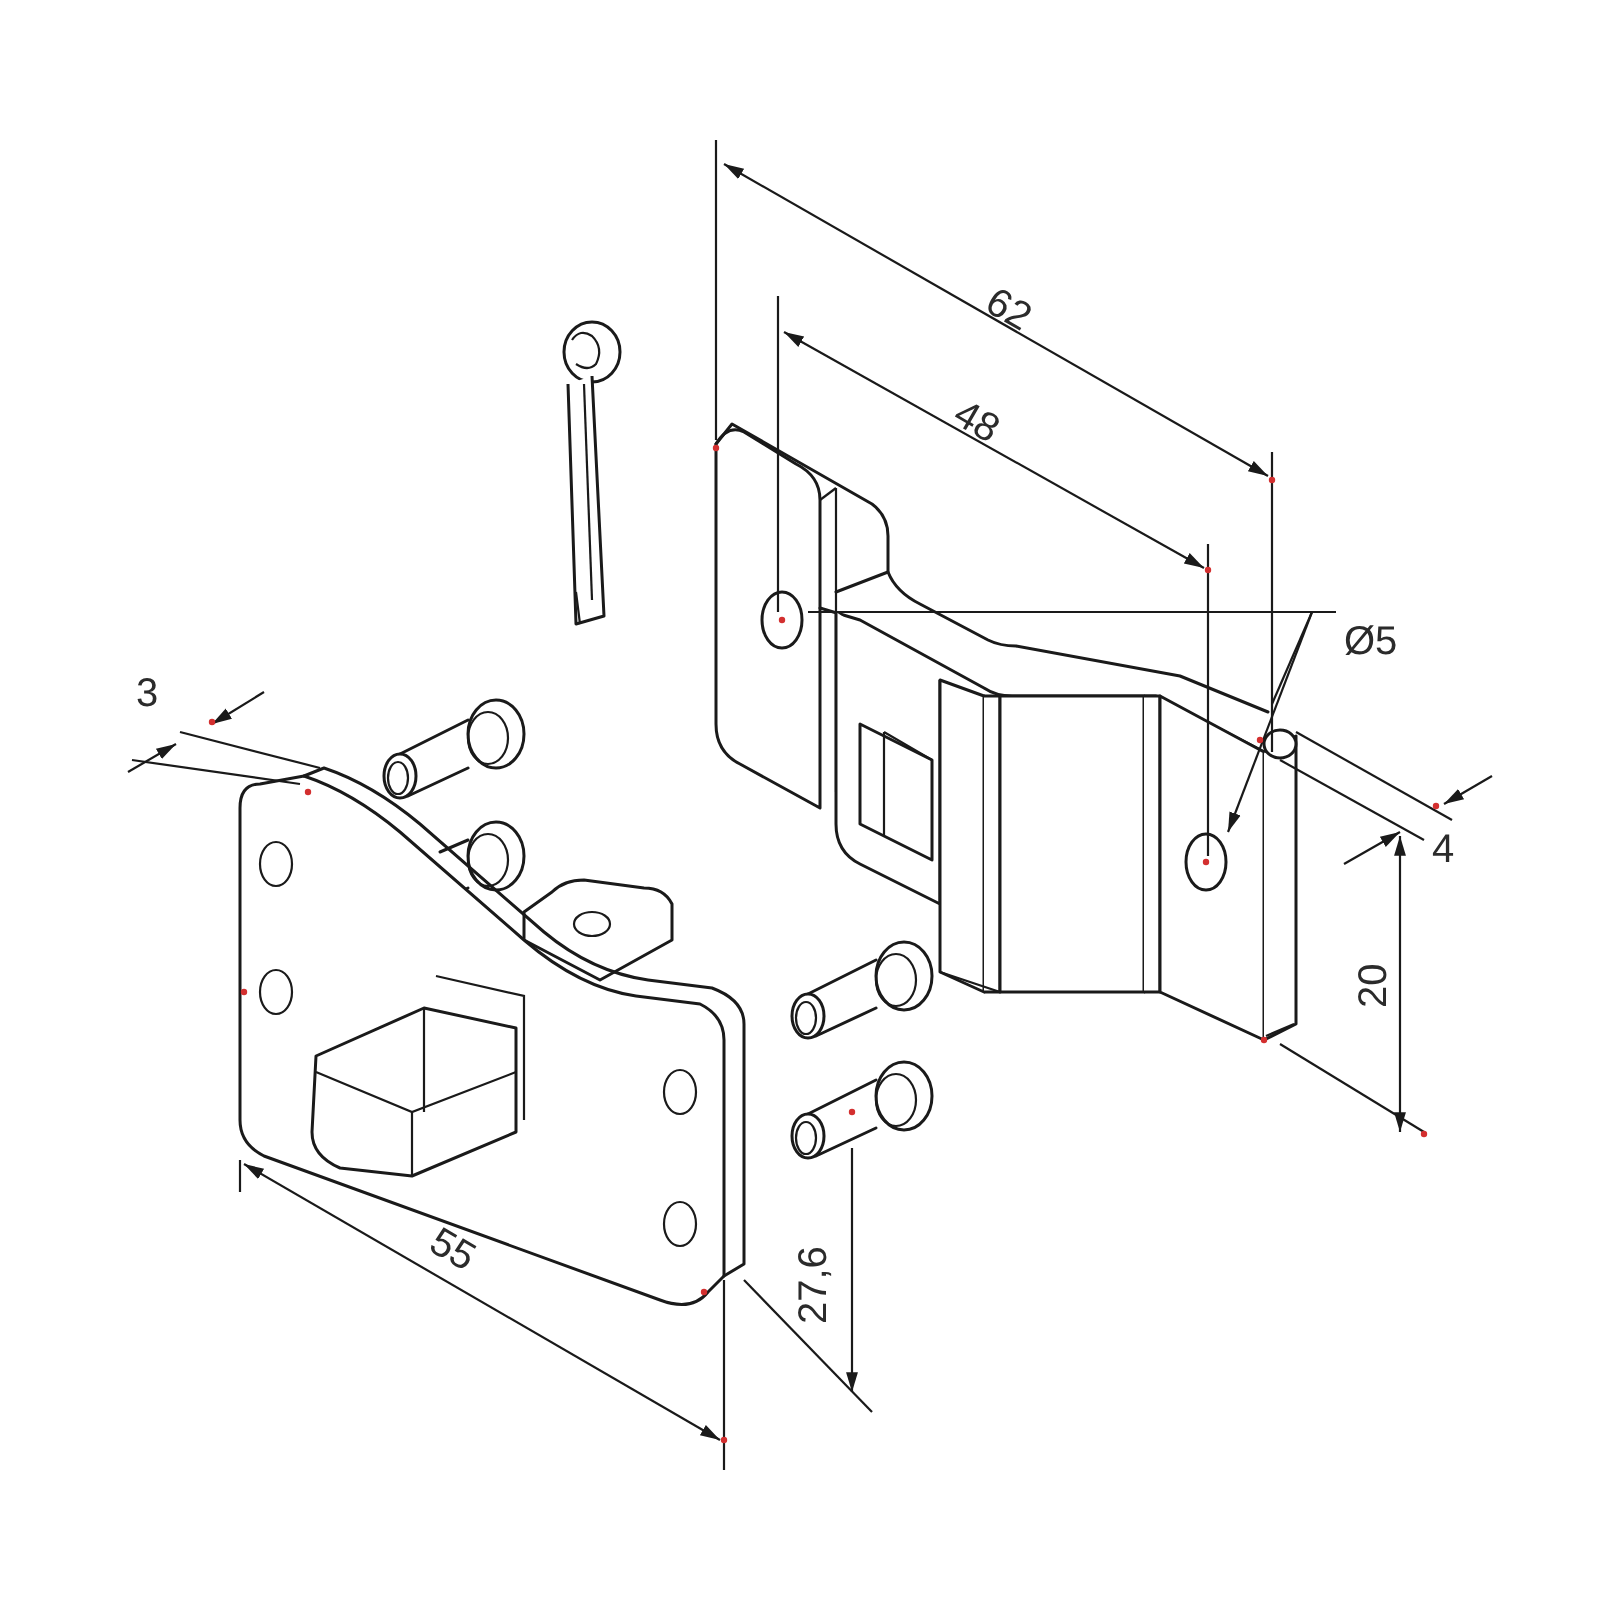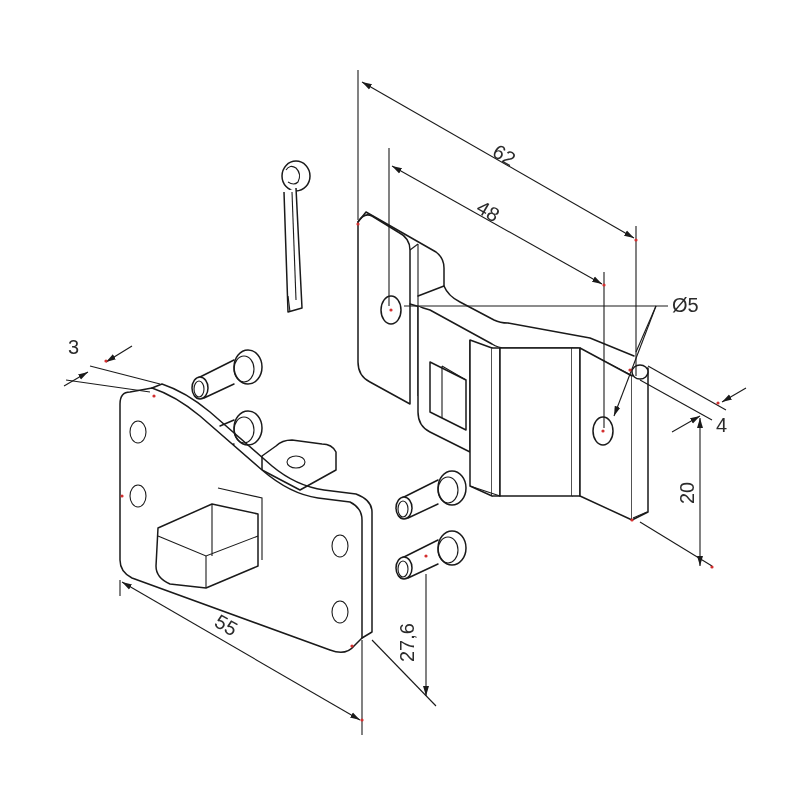--- a/index.html
+++ b/index.html
@@ -164,19 +164,19 @@
     <circle cx="122" cy="496" r="1.6" class="red"></circle>
     <circle cx="362" cy="720" r="1.6" class="red"></circle>
     <circle cx="352" cy="646" r="1.6" class="red"></circle>
     <circle cx="426" cy="556" r="1.6" class="red"></circle>
     <circle cx="630" cy="370" r="1.6" class="red"></circle>
   </g>
 </svg>
 
 <div class="label" style="left:500px; top:140px; transform: rotate(30deg);">62</div>
 <div class="label" style="left:484px; top:196px; transform: rotate(30deg);">48</div>
-<div class="label" style="left:672px; top:294px;">Ø5</div>
+<div class="label" style="left:672px; top:310px;">Ø5</div>
 <div class="label" style="left:716px; top:414px;">4</div>
 <div class="label" style="left:676px; top:504px; transform: rotate(-90deg);">20</div>
 <div class="label" style="left:68px; top:336px;">3</div>
 <div class="label" style="left:222px; top:610px; transform: rotate(30deg);">55</div>
 <div class="label" style="left:396px; top:662px; transform: rotate(-90deg);">27,6</div>
 </div>
 
 </body></html>

